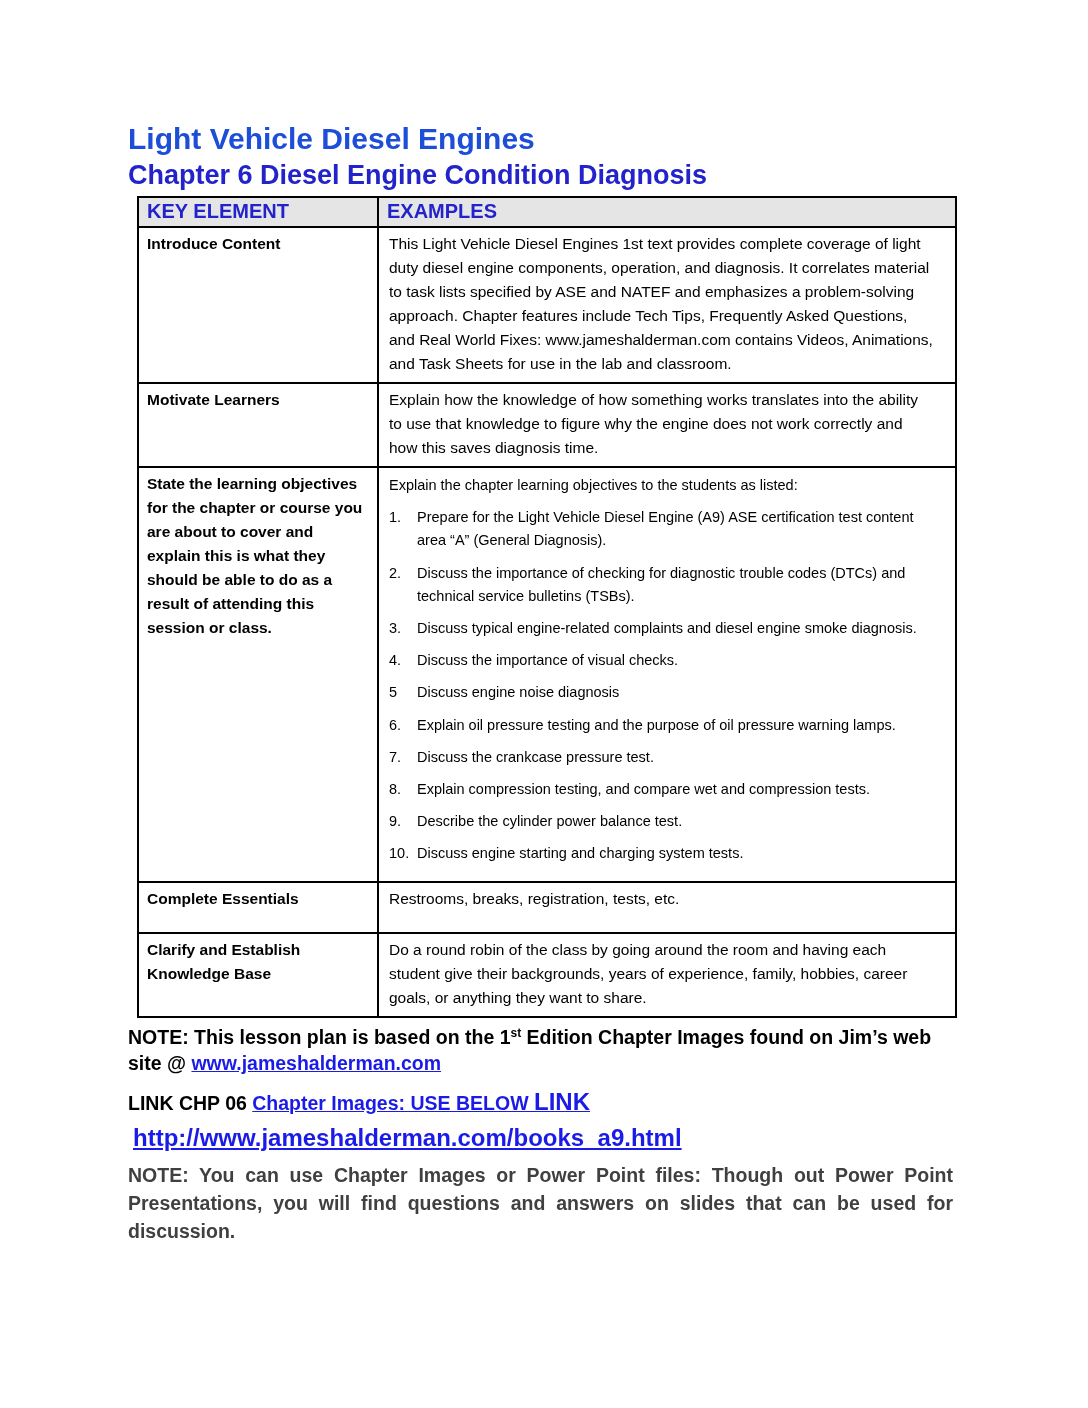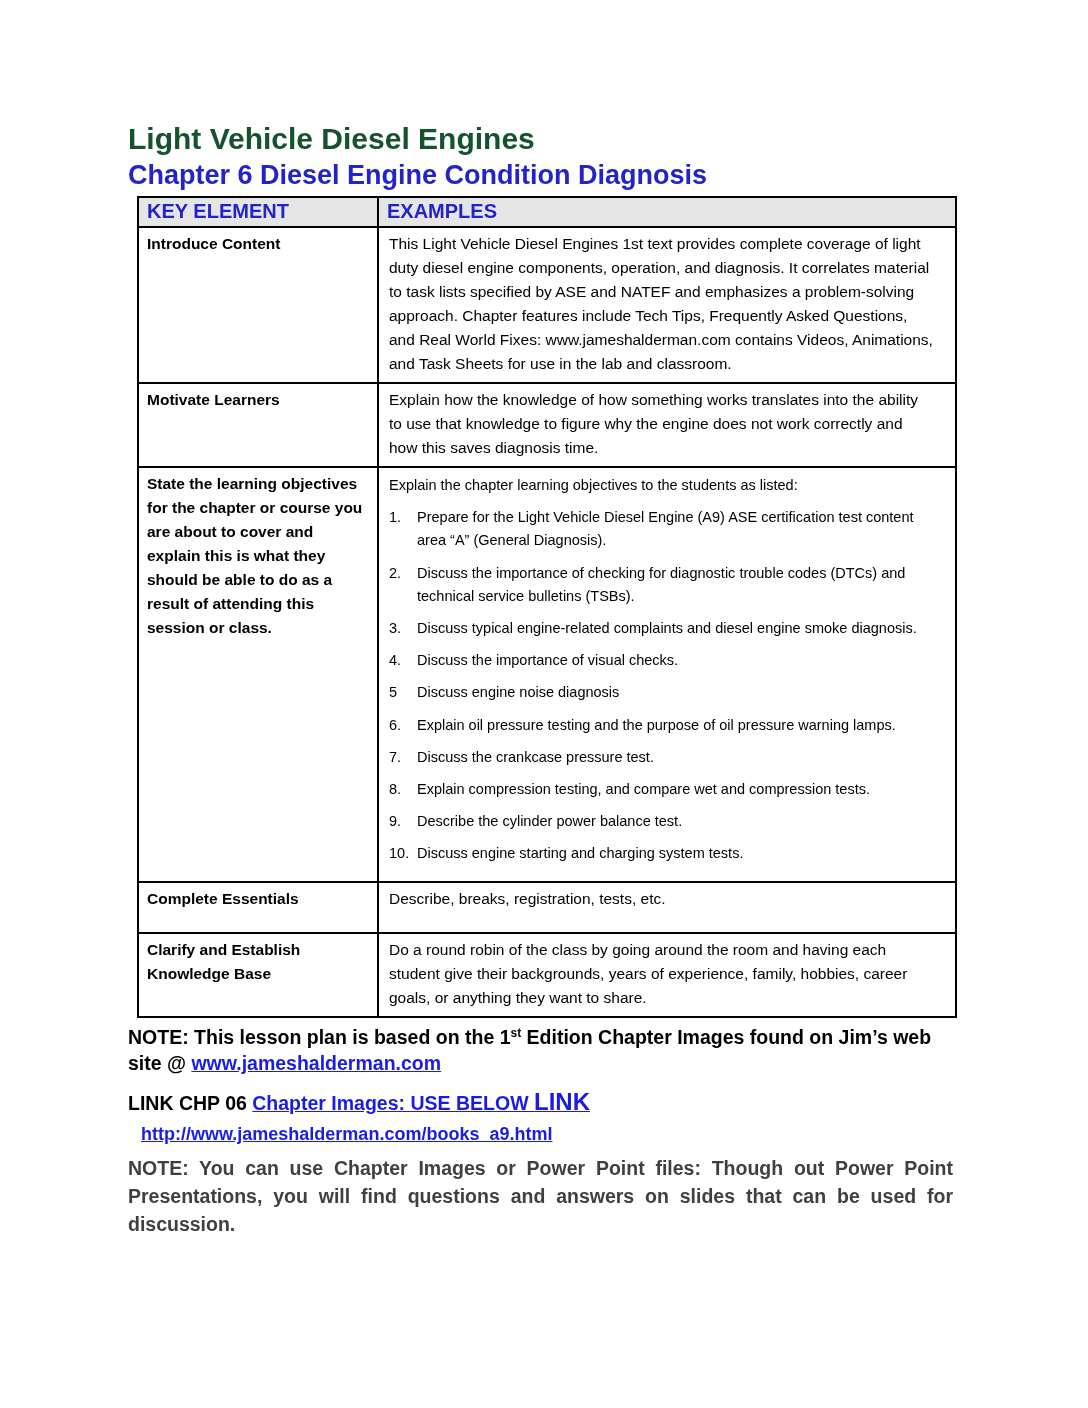--- a/index.html
+++ b/index.html
@@ -13,21 +13,21 @@
   .page {
     box-sizing: border-box;
     padding: 122px 60px 40px 128px;
   }
   
   h1.title {
     margin: 0 0 5px 0;
     font-size: 30px;
     line-height: 1.1;
     font-weight: bold;
-    color: #14532d;
+    color: #1d4ed8;
   }
   h2.subtitle {
     margin: 6px 0 5px 0;
     font-size: 27px;
     line-height: 1.1;
     font-weight: bold;
     color: #2323cb;
   }
   h2.section {
     margin: 0 0 3px 0;
@@ -102,23 +102,23 @@
     cursor: pointer;
   }
   .link-line {
     margin: 10px 0 8px 0;
     font-size: 19.5px;
     font-weight: bold;
     color: #000000;
   }
   .link-big { font-size: 24px; }
   .url-line {
-    margin: 8px 0 10px 8px;
+    margin: 8px 0 10px 0;
     padding-left: 5px;
-    font-size: 18px;
+    font-size: 24px;
   }
   .note2 {
     width: 825px;
     margin: 10px 0 0 0;
     font-size: 19.5px;
     font-weight: bold;
     line-height: 1.42;
     color: #404040;
     text-align: justify;
   }
@@ -188,21 +188,21 @@
             <span class="obj-text">Describe the cylinder power balance test.</span>
           </div>
           <div class="obj-row">
             <span class="obj-num">10.</span>
             <span class="obj-text">Discuss engine starting and charging system tests.</span>
           </div>
         </td>
       </tr>
       <tr>
         <td class="key-cell">Complete Essentials</td>
-        <td class="example-cell">Describe, breaks, registration, tests, etc.</td>
+        <td class="example-cell">Restrooms, breaks, registration, tests, etc.</td>
       </tr>
       <tr>
         <td class="key-cell">Clarify and Establish Knowledge Base</td>
         <td class="example-cell">Do a round robin of the class by going around the room and having each student give their backgrounds, years of experience, family, hobbies, career goals, or anything they want to share.</td>
       </tr>
     </tbody>
   </table>
 
   <p class="note1"><span>NOTE: This lesson plan is based on the 1</span><sup>st</sup><span> Edition Chapter Images found on Jim’s web site @ </span><a class="link">www.jameshalderman.com</a></p>
 

